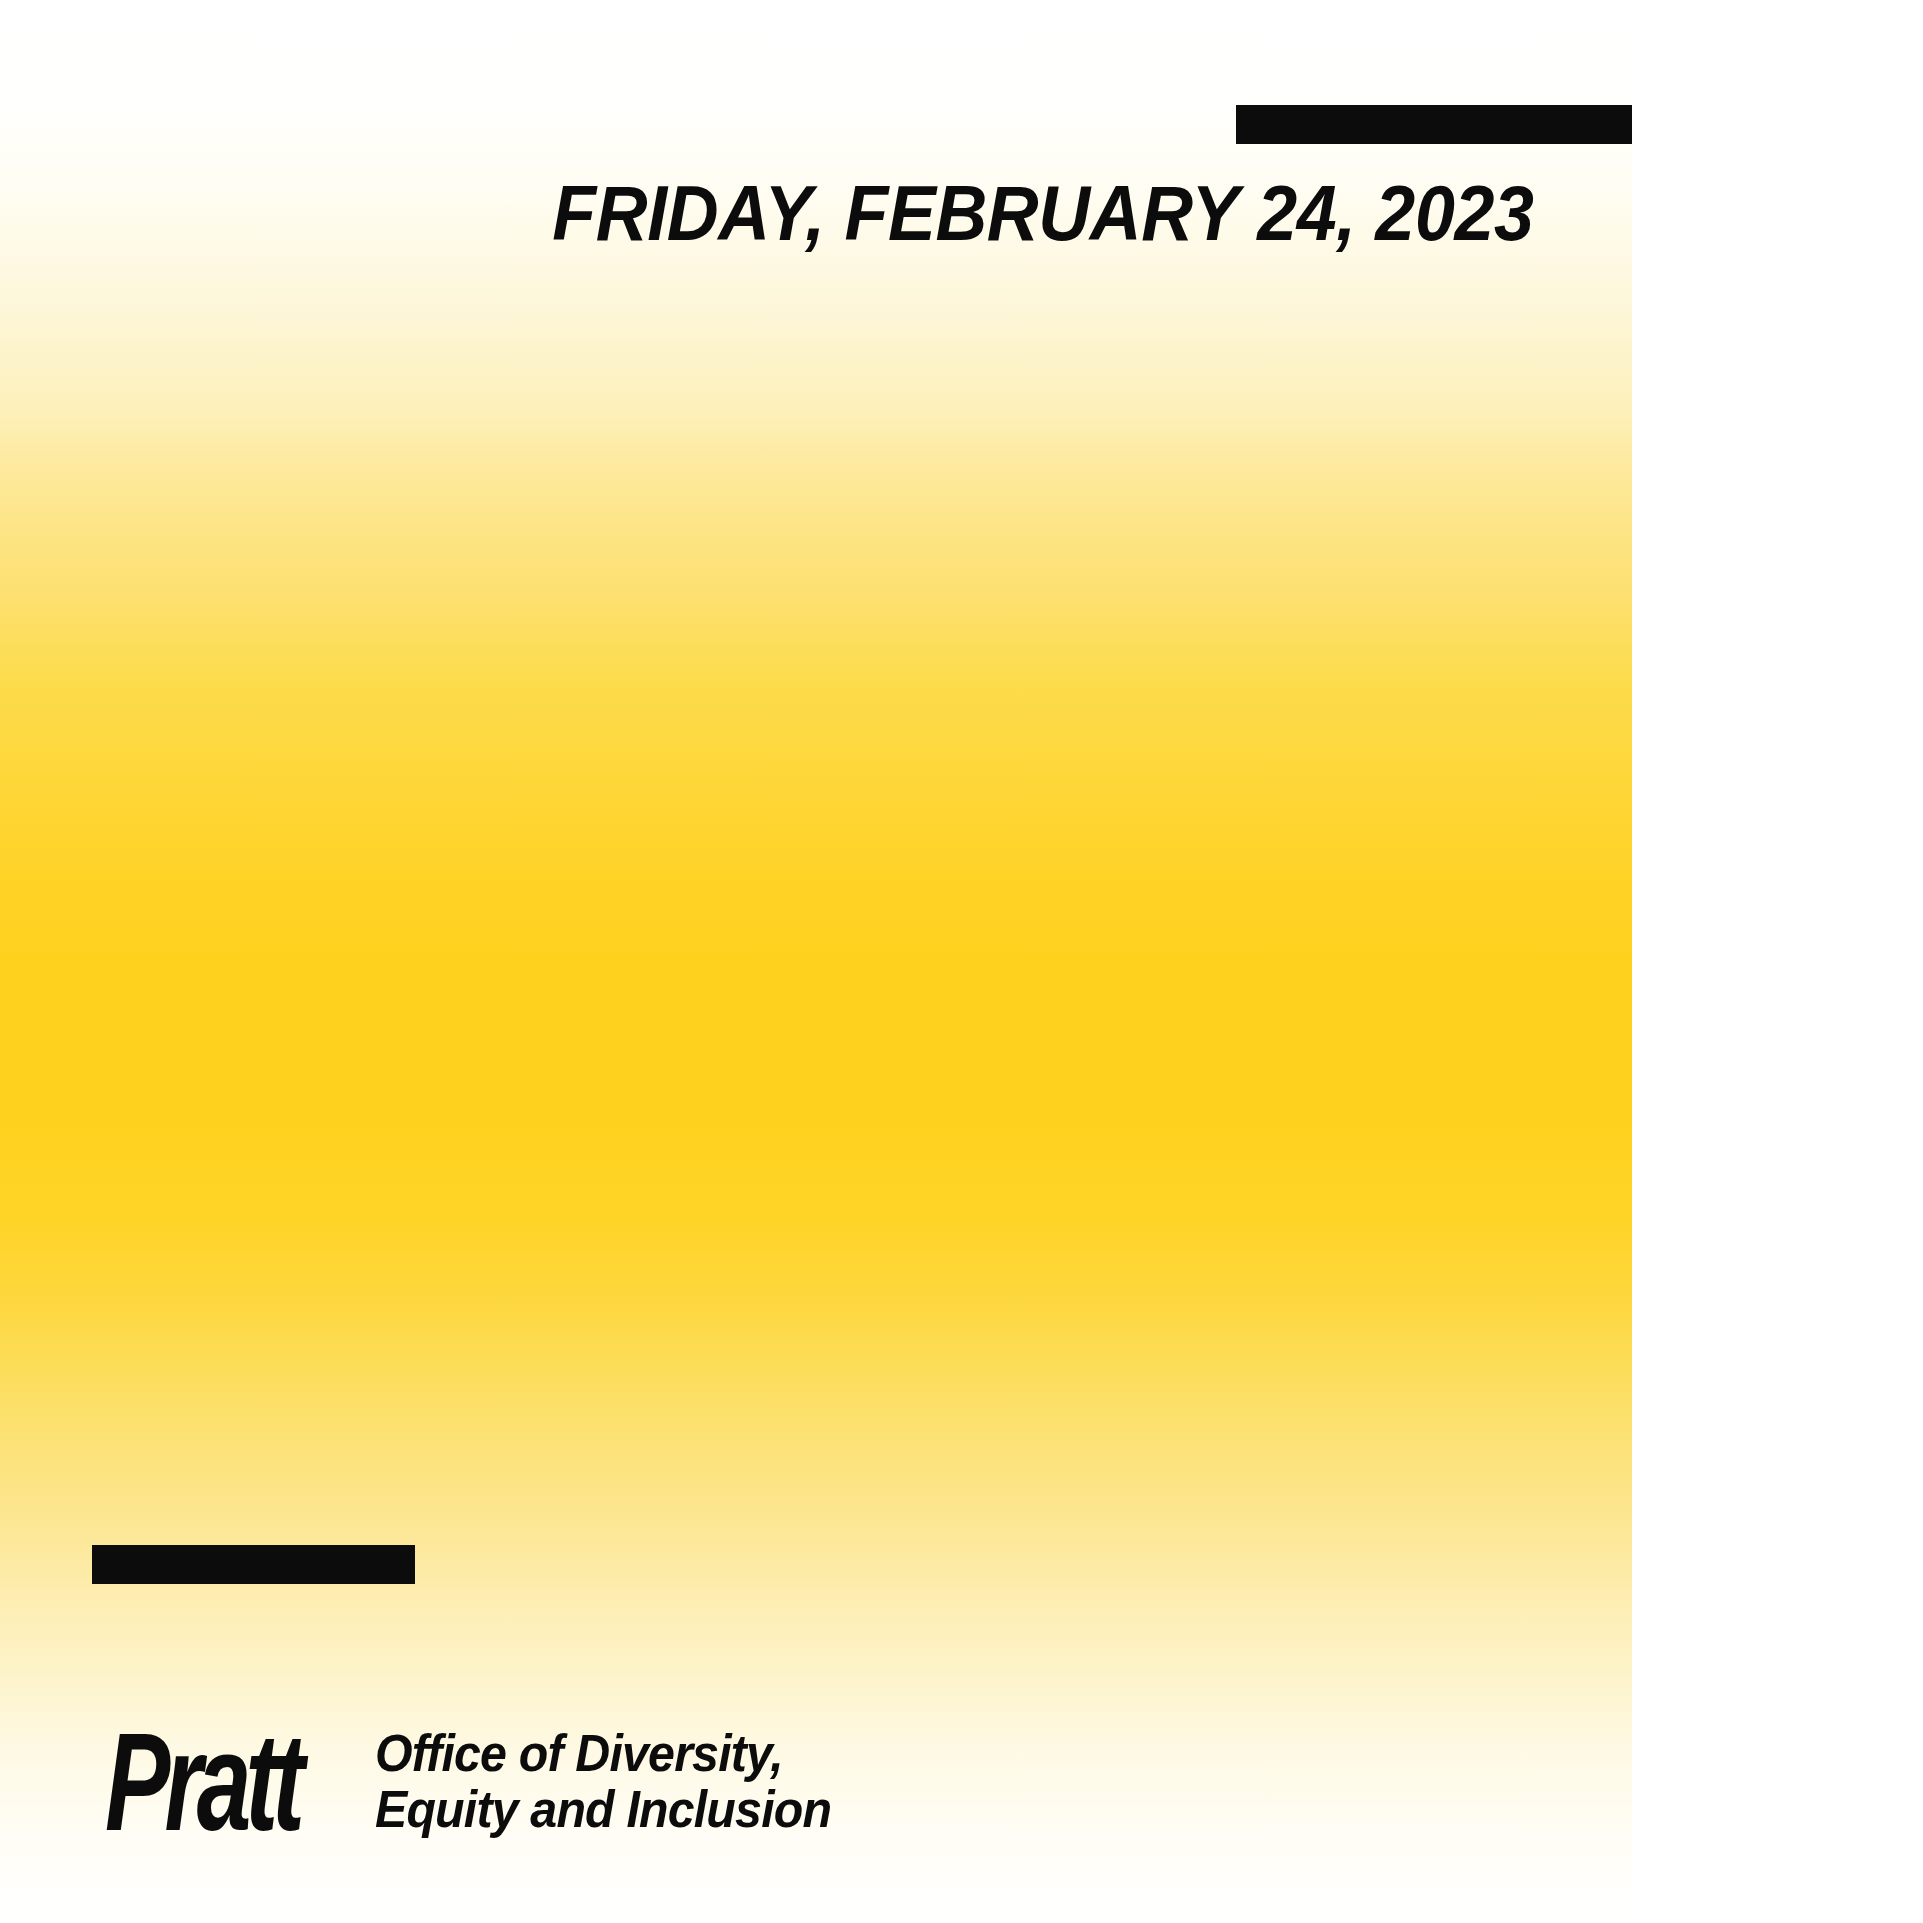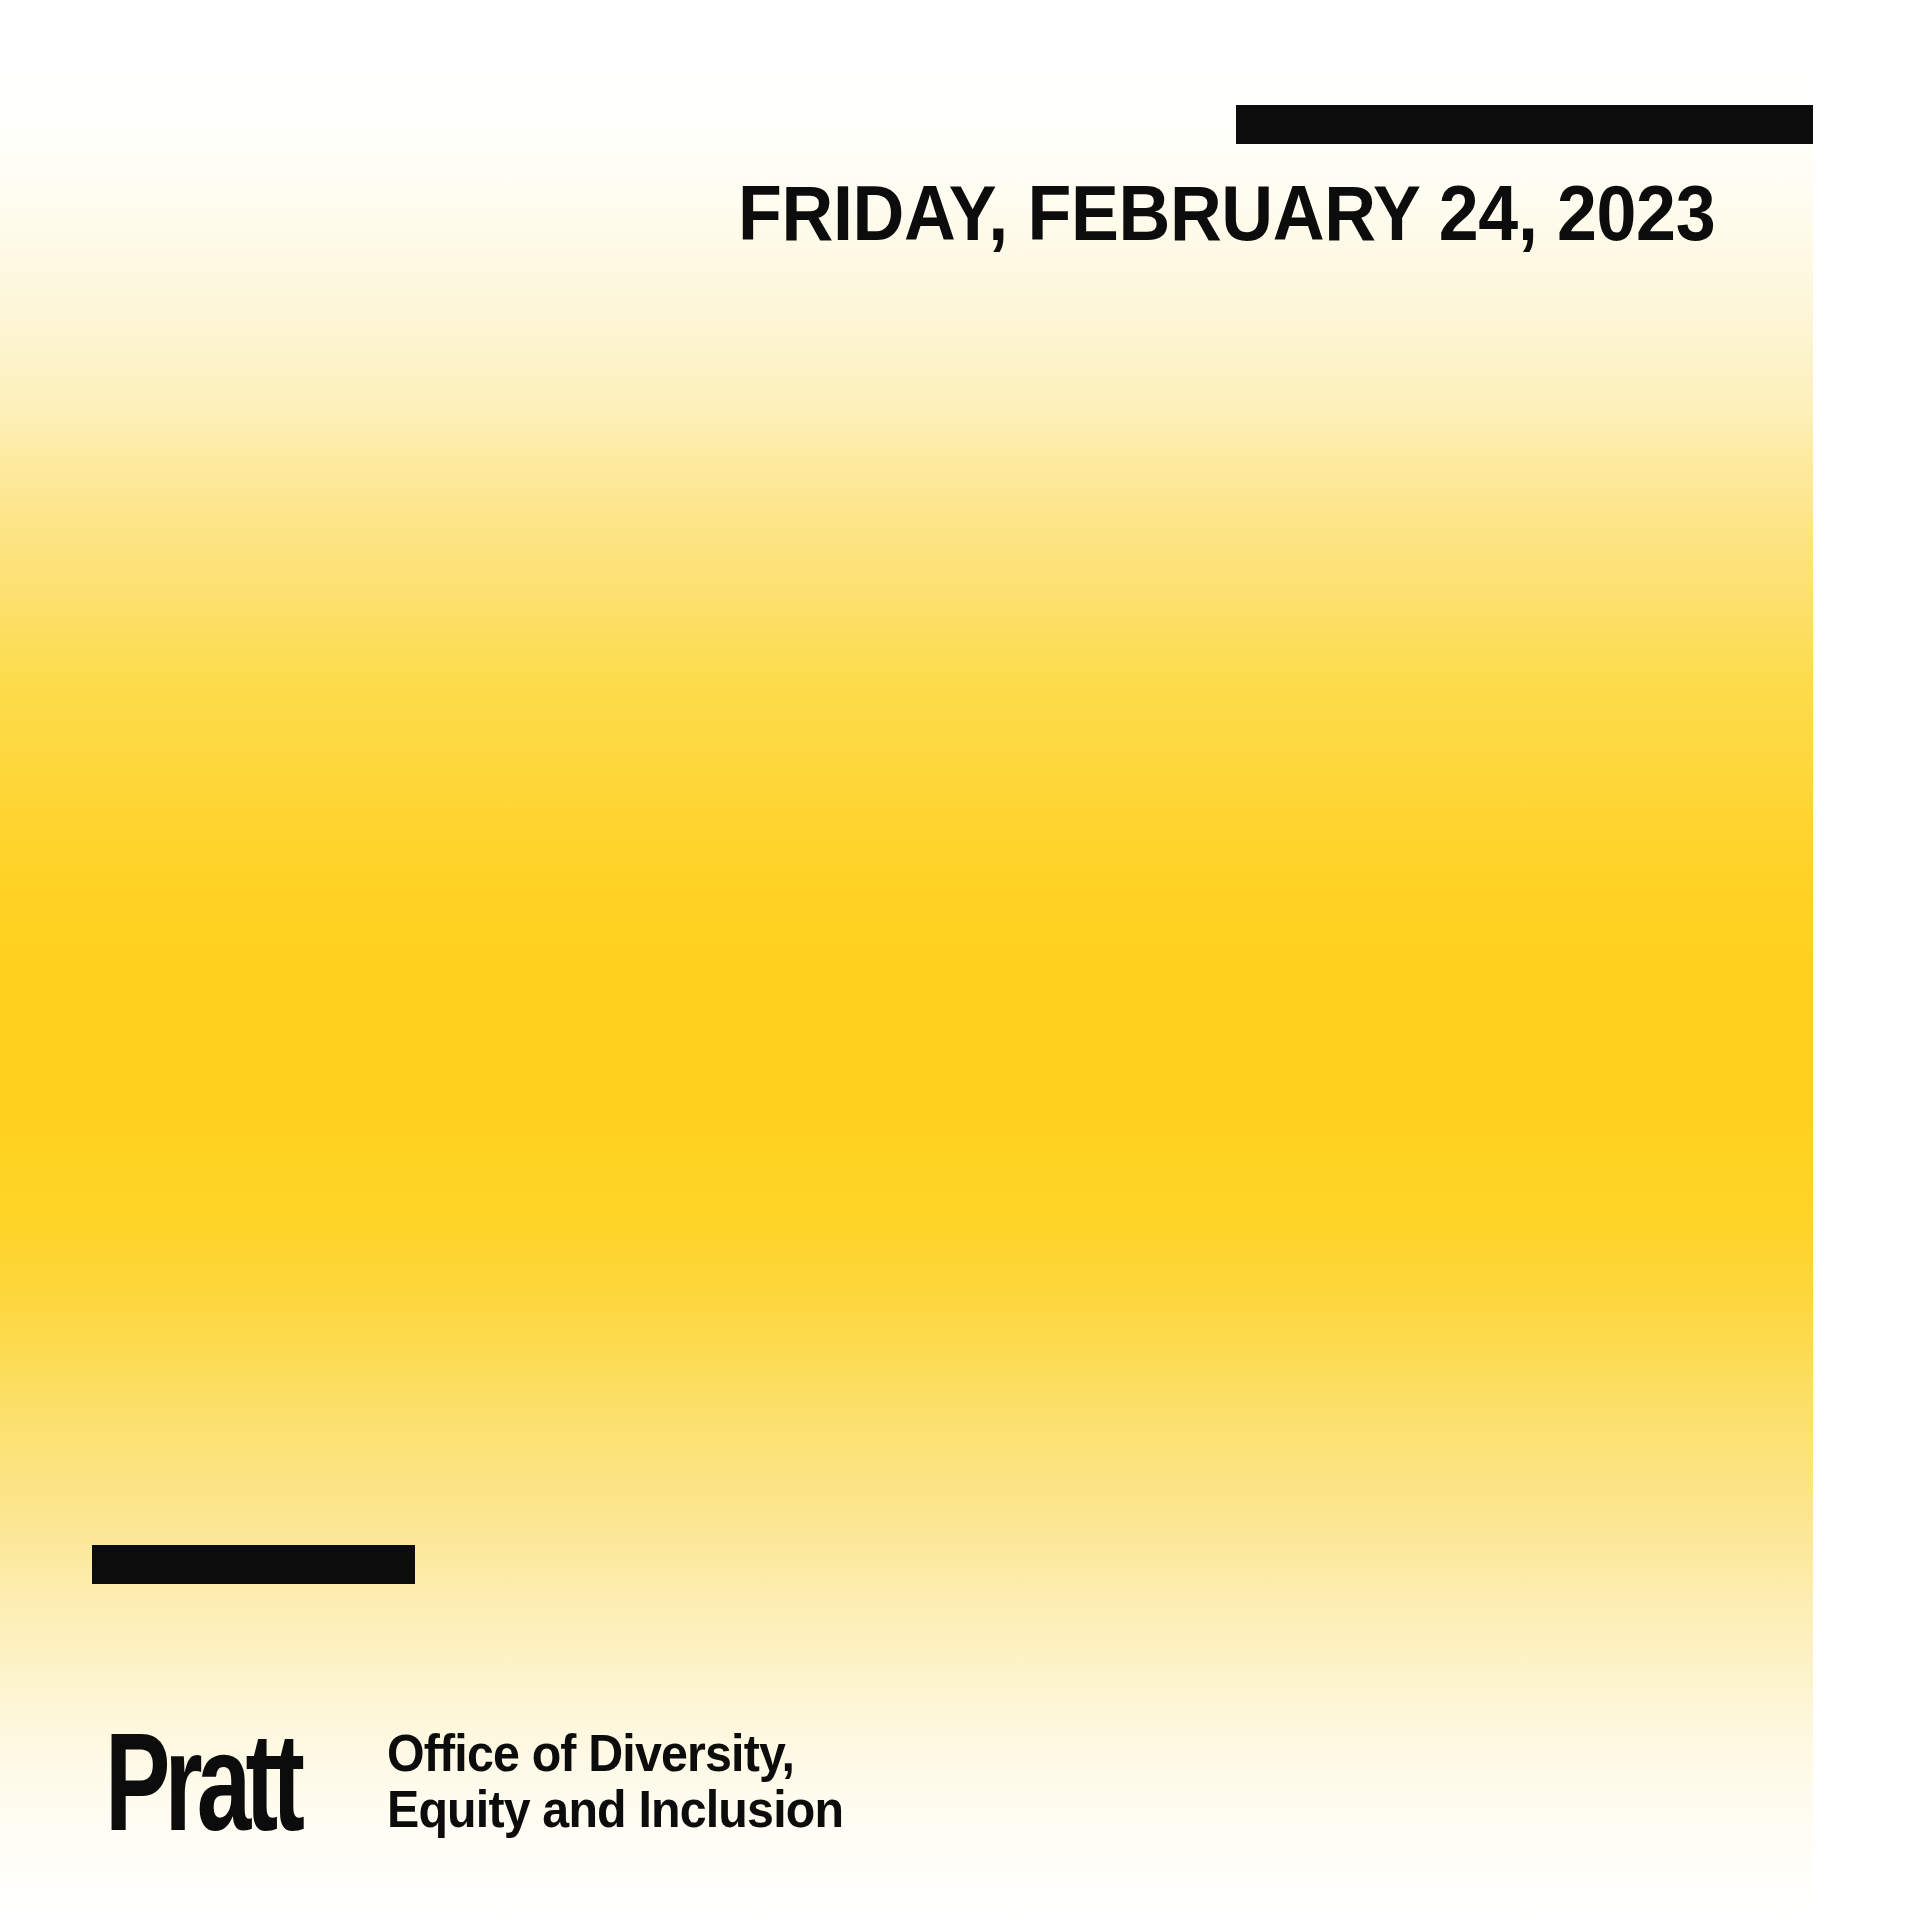--- a/index.html
+++ b/index.html
@@ -2,21 +2,21 @@
 <html style="font-size:12px"><head>
 <meta charset="utf-8">
 <style>
   html, body {
     margin: 0;
     padding: 0;
     background: #ffffff;
   }
   #poster {
     position: relative;
-    width: 1813px;
+    width: 1632px;
     height: 1924px;
     overflow: hidden;
     font-family: "Liberation Sans", sans-serif;
     background: linear-gradient(
       to bottom,
       #ffffff  0.0%,
       #fffffe  5.0%,
       #fffdf2 10.0%,
       #fdf6d9 16.0%,
       #fdf0b9 21.5%,
@@ -32,20 +32,21 @@
       #fdd63a 67.0%,
       #fcdc54 70.5%,
       #fce173 74.5%,
       #fce692 79.0%,
       #fdeeb4 83.5%,
       #fdf4ce 87.5%,
       #fef9e4 91.0%,
       #fffdf4 95.0%,
       #ffffff 100.0%
     );
+    font-style: italic;
   }
 
   
   .rule {
     position: absolute;
     background: #0c0c0c;
   }
   #rule-top    { left: 1236px; top: 105px;  width: 588px;  height: 39px; }
   #rule-bottom { left: 92px;  top: 1545px; width: 323px;  height: 39px; }
 
@@ -116,21 +117,21 @@
     transform: scaleX(0.797) scaleY(1.0);
   }
 
   
   #footer-lockup {
     position: absolute;
     left: 105px;
     top: 1722px;
     display: flex;
     align-items: flex-start;
-    gap: 56px;
+    gap: 44px;
   }
   #pratt-wordmark {
     color: #0c0c0c;
     font-size: 114px;
     font-weight: 700;
     line-height: 0.84;
     letter-spacing: -6.8px;
     transform: scaleX(0.86) scaleY(1.22);
     transform-origin: left top;
     white-space: nowrap;

